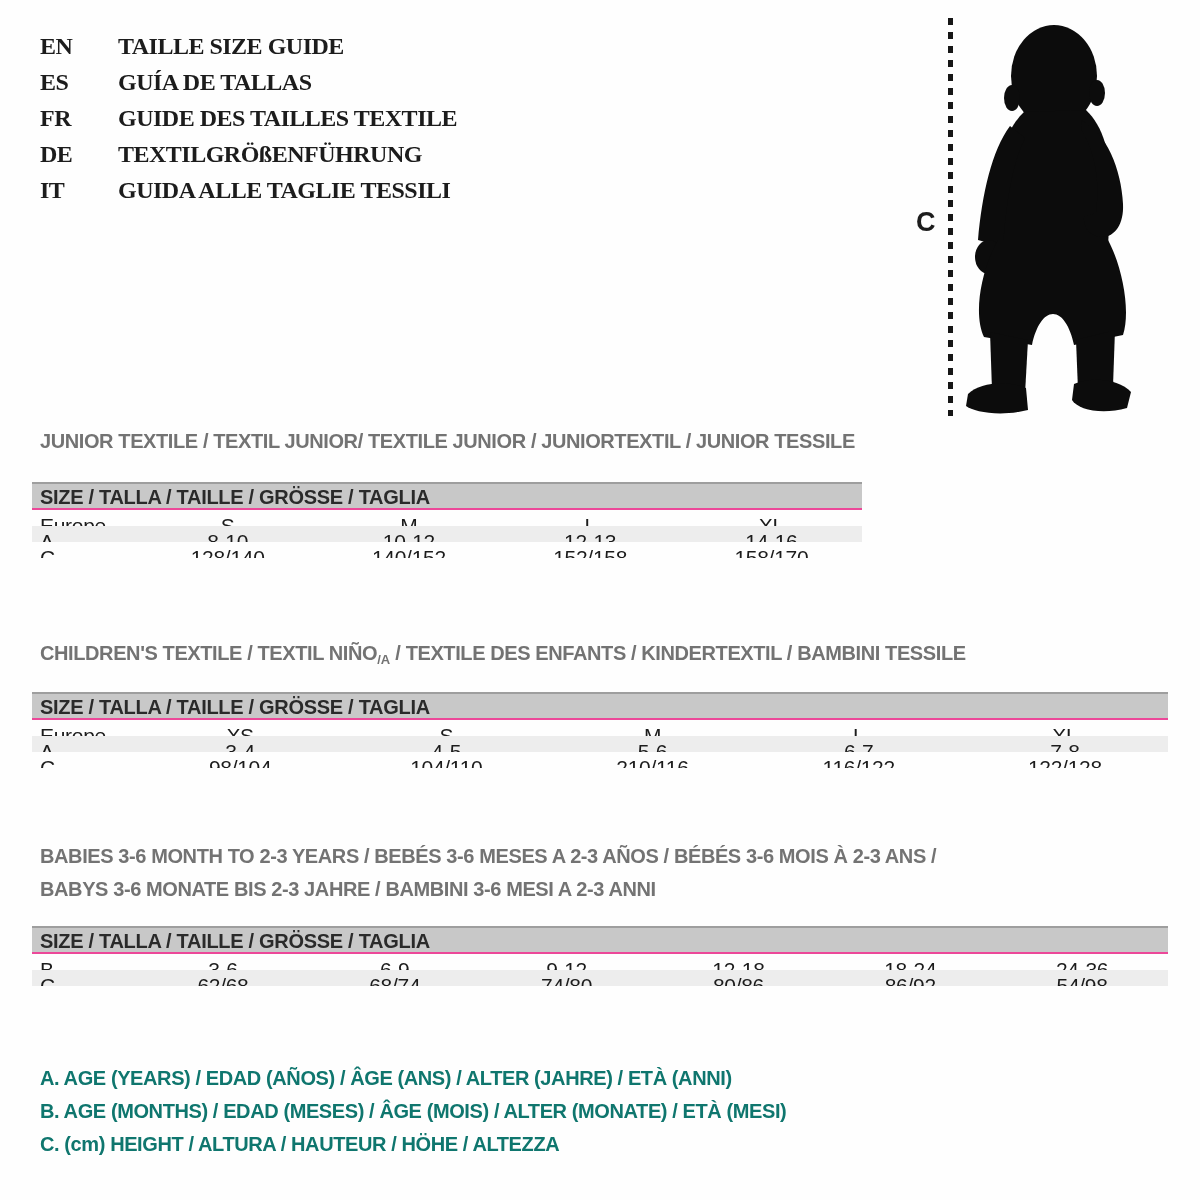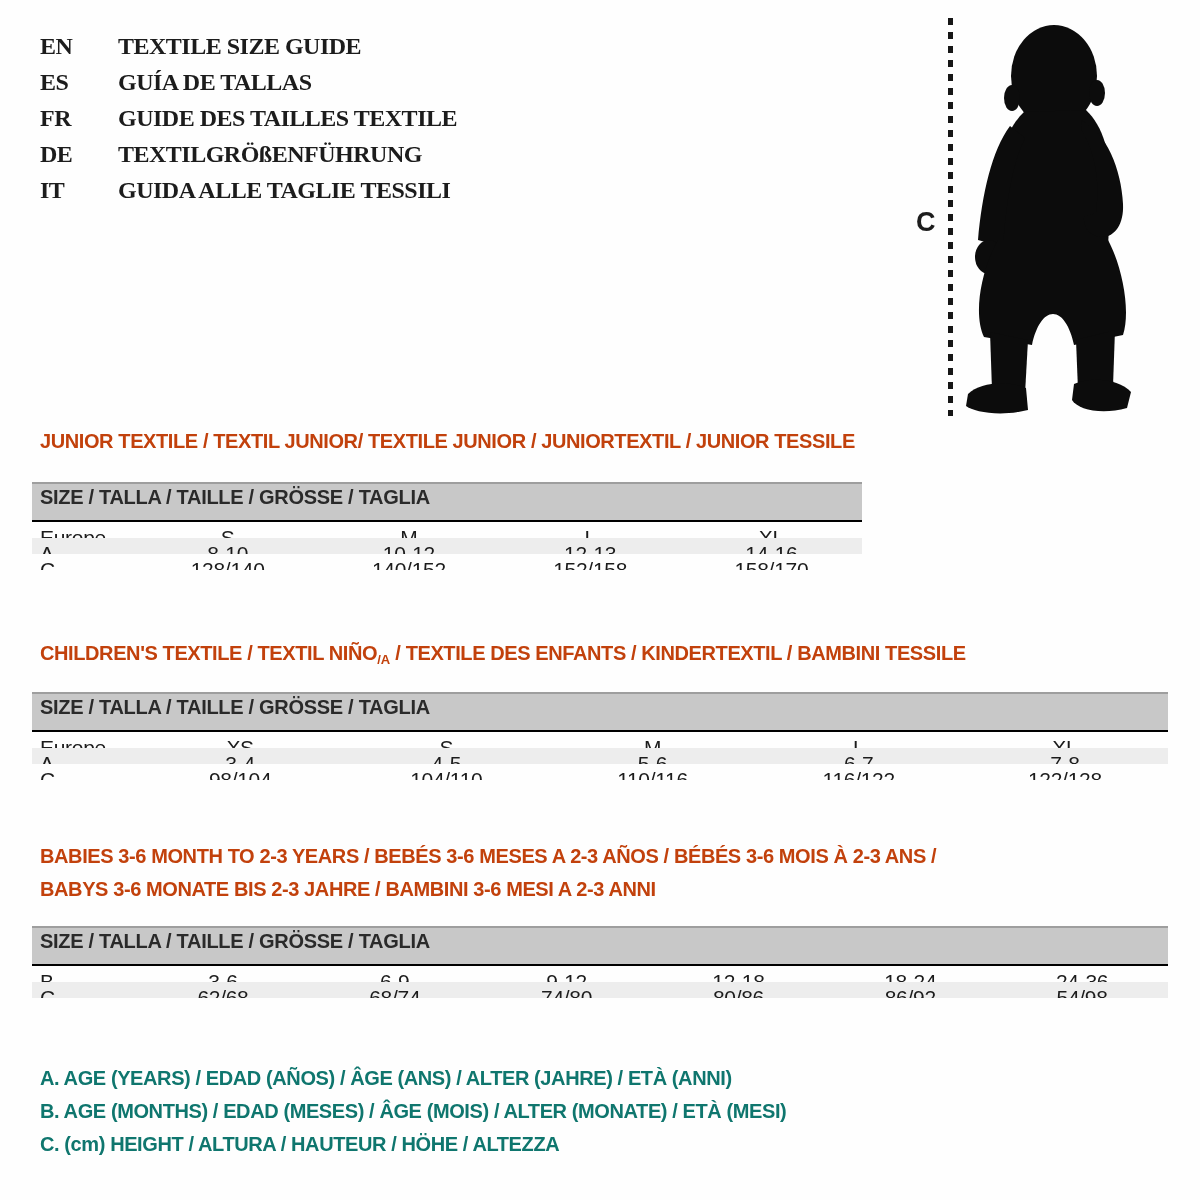--- a/index.html
+++ b/index.html
@@ -60,32 +60,32 @@
   }
 
   
   .sec-title {
     position: absolute;
     left: 40px;
     font-weight: 700;
     font-size: 20px;
     letter-spacing: -0.4px;
     white-space: nowrap;
-    color: #c2410c;
+    color: #737373;
   }
   .sub-a { font-size: 13px; vertical-align: -4px; letter-spacing: 0; }
 
   
   .tbl { position: absolute; left: 32px; }
   .tbl-head {
-    height: 40px;
+    height: 28px;
     line-height: 26px;
     background: #c8c8c8;
     border-top: 2px solid #9e9e9e;
-    border-bottom: 2px solid #000000;
+    border-bottom: 2px solid #ec4899;
     font-weight: 700;
     font-size: 20px;
     letter-spacing: -0.3px;
     padding-left: 8px;
     color: #2a2a2a;
     white-space: nowrap;
     overflow: hidden;
   }
   .trow {
     display: grid;
@@ -119,21 +119,21 @@
   }
 </style>
 </head>
 <body>
 
 <div class="page">
 
   <div class="langs">
     <div class="lang-row">
       <span class="lang-code">EN</span>
-      <span class="lang-title">TEXTILE SIZE GUIDE</span>
+      <span class="lang-title">TAILLE SIZE GUIDE</span>
     </div>
     <div class="lang-row">
       <span class="lang-code">ES</span>
       <span class="lang-title">GUÍA DE TALLAS</span>
     </div>
     <div class="lang-row">
       <span class="lang-code">FR</span>
       <span class="lang-title">GUIDE DES TAILLES TEXTILE</span>
     </div>
     <div class="lang-row">
@@ -219,21 +219,21 @@
       <span class="cell">3-4</span>
       <span class="cell">4-5</span>
       <span class="cell">5-6</span>
       <span class="cell">6-7</span>
       <span class="cell">7-8</span>
     </div>
     <div class="trow cols5 w1136">
       <span class="cell label">C</span>
       <span class="cell">98/104</span>
       <span class="cell">104/110</span>
-      <span class="cell">110/116</span>
+      <span class="cell">210/116</span>
       <span class="cell">116/122</span>
       <span class="cell">122/128</span>
     </div>
   </div>
 
   <div class="sec-title" style="top:845px">BABIES 3-6 MONTH TO 2-3 YEARS / BEBÉS 3-6 MESES A 2-3 AÑOS / BÉBÉS 3-6 MOIS À 2-3 ANS /</div>
   <div class="sec-title" style="top:878px">BABYS 3-6 MONATE BIS 2-3 JAHRE / BAMBINI 3-6 MESI A 2-3 ANNI</div>
   <div class="tbl" style="top:926px">
     <div class="tbl-head w1136">SIZE / TALLA / TAILLE / GRÖSSE / TAGLIA</div>
     <div class="trow cols6 w1136">

